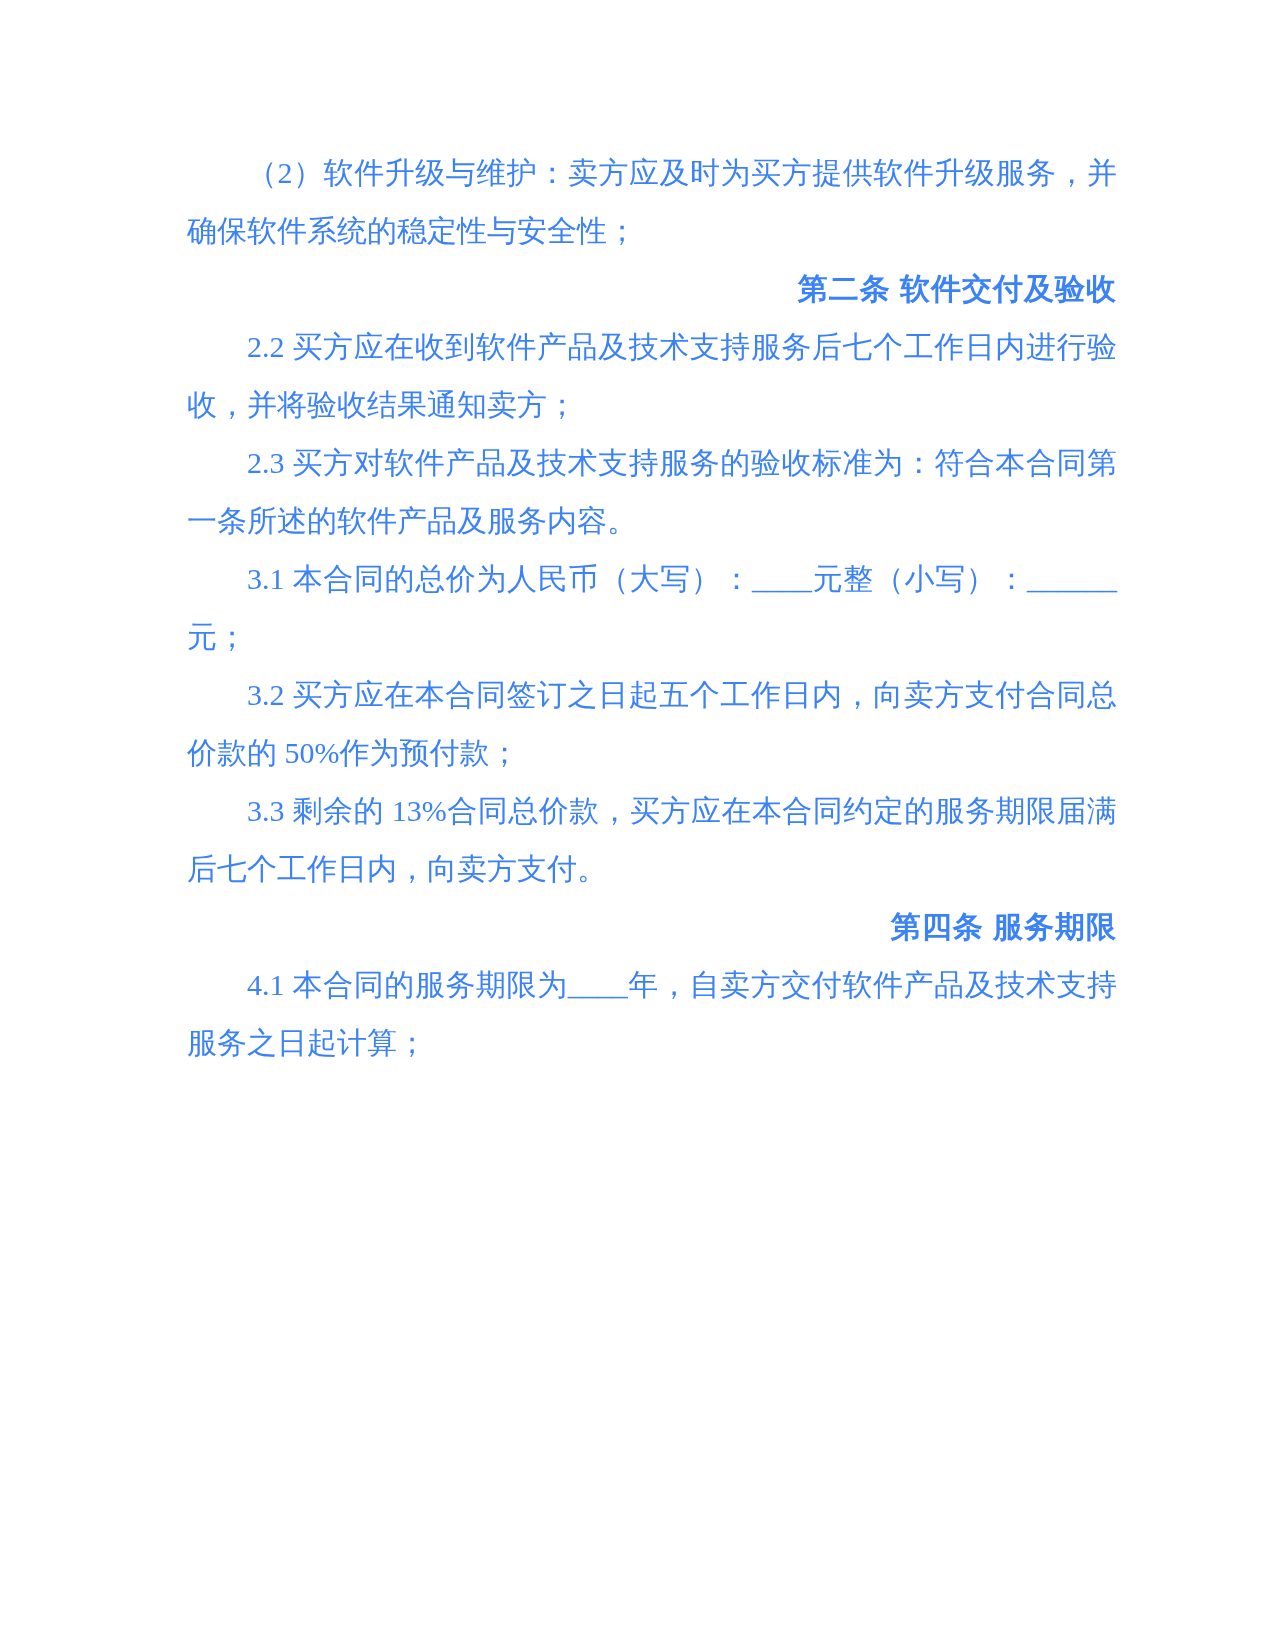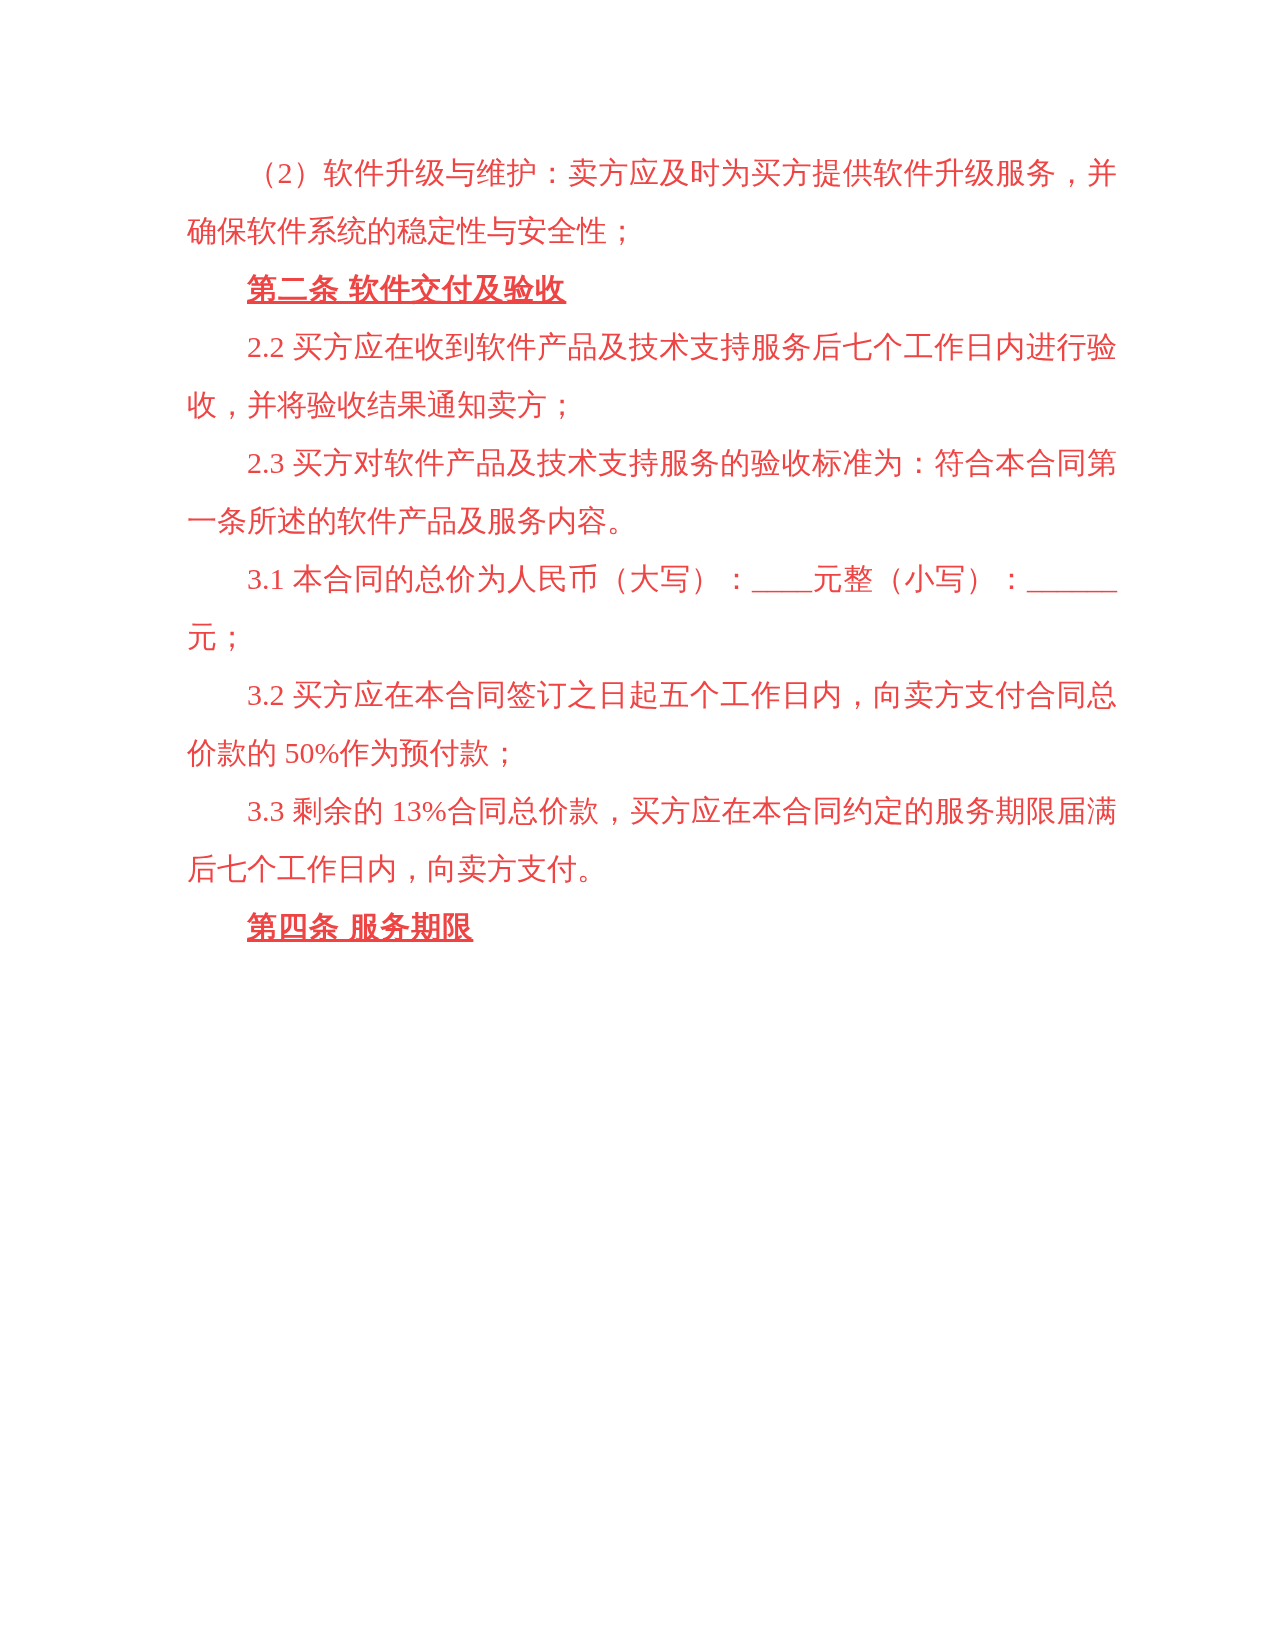--- a/index.html
+++ b/index.html
@@ -23,40 +23,40 @@
     width: 930px;
   }
   .para {
     margin: 0;
     font-size: 30px;
     line-height: 58px;
     text-align: justify;
     text-indent: 2em;
     word-break: break-all;
     font-weight: normal;
-    color: #ef4444;
+    color: #3b82f6;
   }
   .para.bold {
     font-weight: normal;
   }
   .para.heading {
     font-weight: bold;
-    text-align: left;
+    text-align: right;
     font-family: "Liberation Sans", "DejaVu Sans", sans-serif;
     letter-spacing: 1px;
-    text-decoration: underline;
   }
 </style>
 </head>
 <body>
 
 <div class="page">
   <div class="content">
     <p class="para">（2）软件升级与维护：卖方应及时为买方提供软件升级服务，并确保软件系统的稳定性与安全性；</p>
     <p class="para heading">第二条 软件交付及验收</p>
     <p class="para">2.2 买方应在收到软件产品及技术支持服务后七个工作日内进行验收，并将验收结果通知卖方；</p>
     <p class="para bold">2.3 买方对软件产品及技术支持服务的验收标准为：符合本合同第一条所述的软件产品及服务内容。</p>
     <p class="para">3.1 本合同的总价为人民币（大写）：____元整（小写）：______元；</p>
     <p class="para">3.2 买方应在本合同签订之日起五个工作日内，向卖方支付合同总价款的 50%作为预付款；</p>
     <p class="para">3.3 剩余的 13%合同总价款，买方应在本合同约定的服务期限届满后七个工作日内，向卖方支付。</p>
     <p class="para heading">第四条 服务期限</p>
+    <p class="para">4.1 本合同的服务期限为____年，自卖方交付软件产品及技术支持服务之日起计算；</p>
   </div>
 </div>
 
 </body></html>

